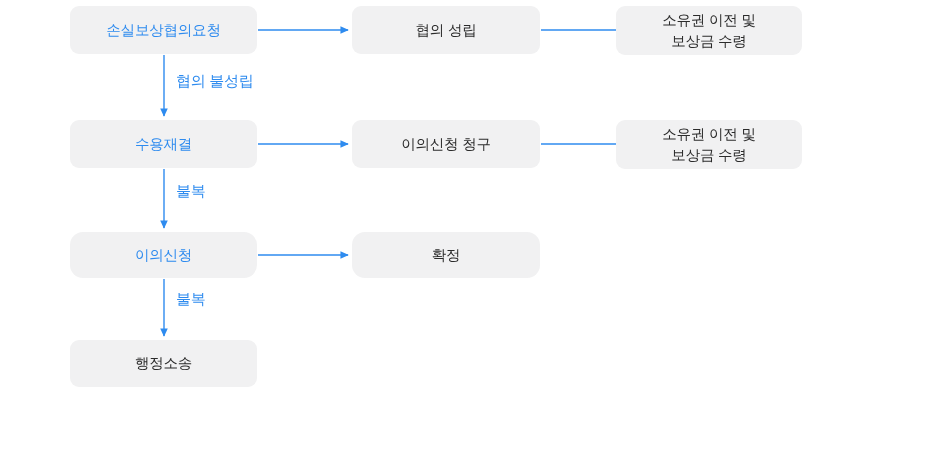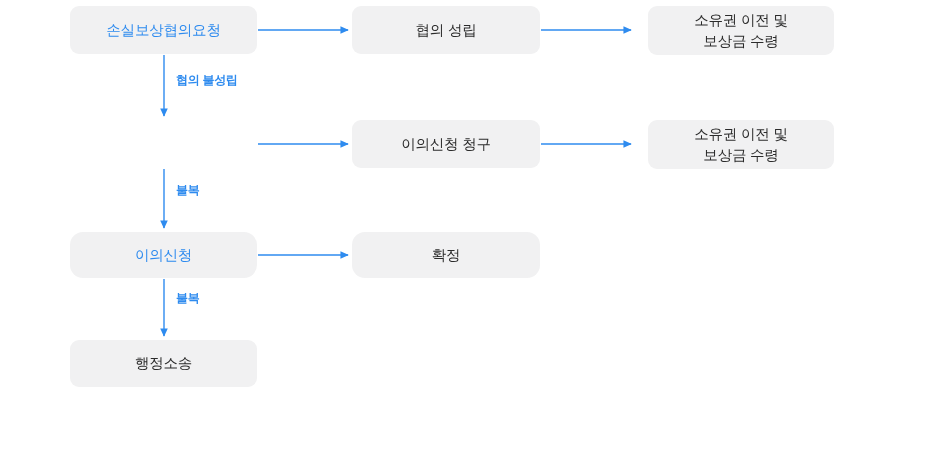--- a/index.html
+++ b/index.html
@@ -39,40 +39,40 @@
   .node.accent {
     color: #2e8bef;
   }
   .node-label {
     display: block;
     white-space: pre-line;
   }
   
   .col-a { left: 70px;  width: 187px; }
   .col-b { left: 352px; width: 188px; align-items: center; }
-  .col-c { left: 648px; width: 186px; }
+  .col-c { left: 616px; width: 186px; }
 
   .row-1 { top: 6px;   height: 48px; }
   .row-2 { top: 120px; height: 48px; }
   .row-3 { top: 232px; height: 46px; border-radius: 13px; }
   .row-4 { top: 340px; height: 47px; }
 
   .row-tall { height: 49px; }
 
   
   #connectors {
     position: absolute;
     left: 0; top: 0;
     width: 936px; height: 467px;
     pointer-events: none;
   }
   .edge-label {
     position: absolute;
-    font-size: 12px;
-    font-weight: bold;
+    font-size: 15px;
+    font-weight: normal;
     color: #2e8bef;
     letter-spacing: -0.3px;
     white-space: nowrap;
   }
 </style>
 </head>
 <body>
 
 <div id="flowchart">
 
@@ -104,20 +104,23 @@
     <span class="node-label">손실보상협의요청</span>
   </div>
   <div class="node col-b row-1">
     <span class="node-label">협의 성립</span>
   </div>
   <div class="node col-c row-1 row-tall">
     <span class="node-label">소유권 이전 및
 보상금 수령</span>
   </div>
 
+  <div class="node accent col-a row-2">
+    <span class="node-label">수용재결</span>
+  </div>
   <div class="node col-b row-2">
     <span class="node-label">이의신청 청구</span>
   </div>
   <div class="node col-c row-2 row-tall">
     <span class="node-label">소유권 이전 및
 보상금 수령</span>
   </div>
 
   <div class="node accent col-a row-3">
     <span class="node-label">이의신청</span>

